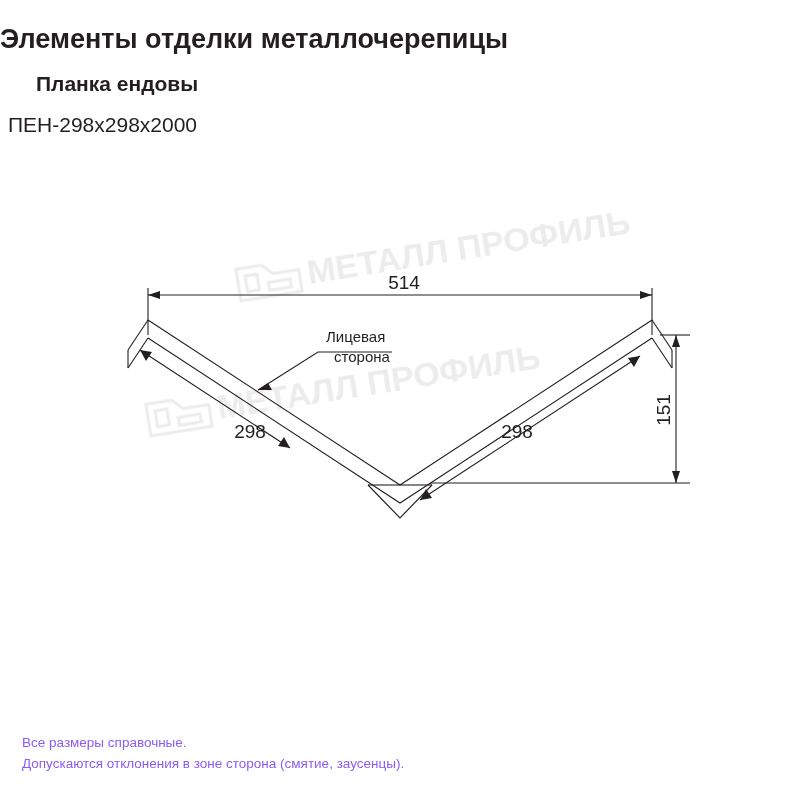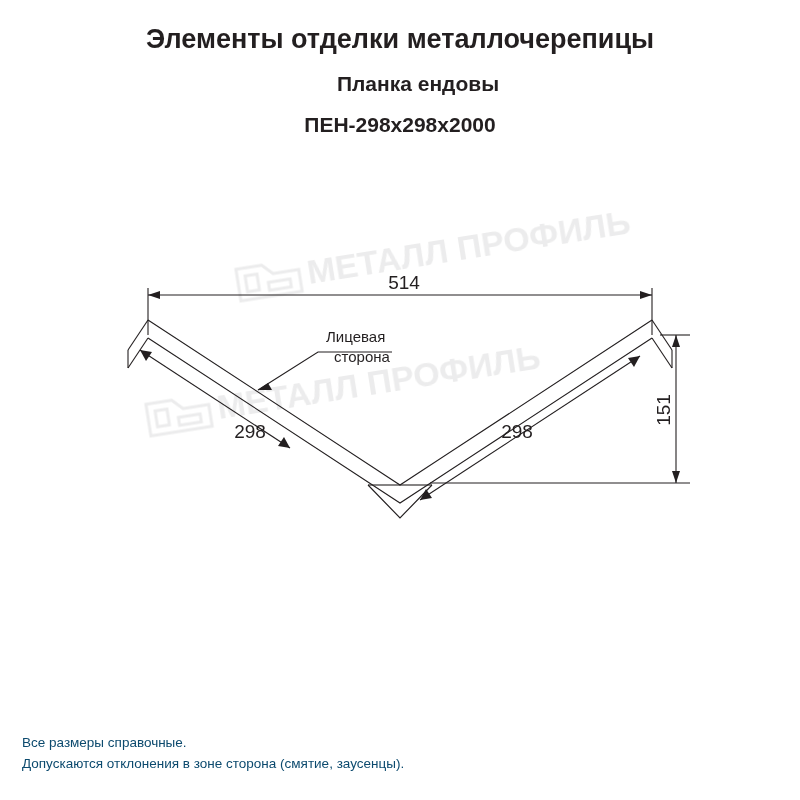--- a/index.html
+++ b/index.html
@@ -17,40 +17,40 @@
   }
   .sheet {
     position: absolute;
     inset: 0;
   }
   .title-block {
     position: absolute;
     top: 22px;
     left: 0;
     width: 800px;
-    text-align: center;
   }
   .title-main {
     font-size: 27px;
     font-weight: bold;
     letter-spacing: 0px;
     line-height: 34px;
   }
   .title-sub {
     font-size: 21px;
     font-weight: bold;
     line-height: 27px;
     margin-top: 14px;
     margin-left: 36px;
   }
   .title-code {
     font-size: 21px;
-    font-weight: bold;
+    font-weight: normal;
     line-height: 27px;
     margin-top: 14px;
+    padding-left: 8px;
   }
   .drawing {
     position: absolute;
     top: 200px;
     left: 0;
     width: 800px;
     height: 420px;
   }
   .watermark-layer {
     position: absolute;
@@ -59,21 +59,21 @@
     width: 800px;
     height: 420px;
     pointer-events: none;
   }
   .footnotes {
     position: absolute;
     left: 22px;
     bottom: 26px;
     font-size: 13.5px;
     line-height: 21px;
-    color: #0c4a6e;
+    color: #8b5cf6;
   }
   .footnotes div {
     white-space: nowrap;
   }
   .dim-label {
     font-size: 19px;
     fill: #231f20;
     font-family: "Liberation Sans", sans-serif;
   }
   .face-label {

